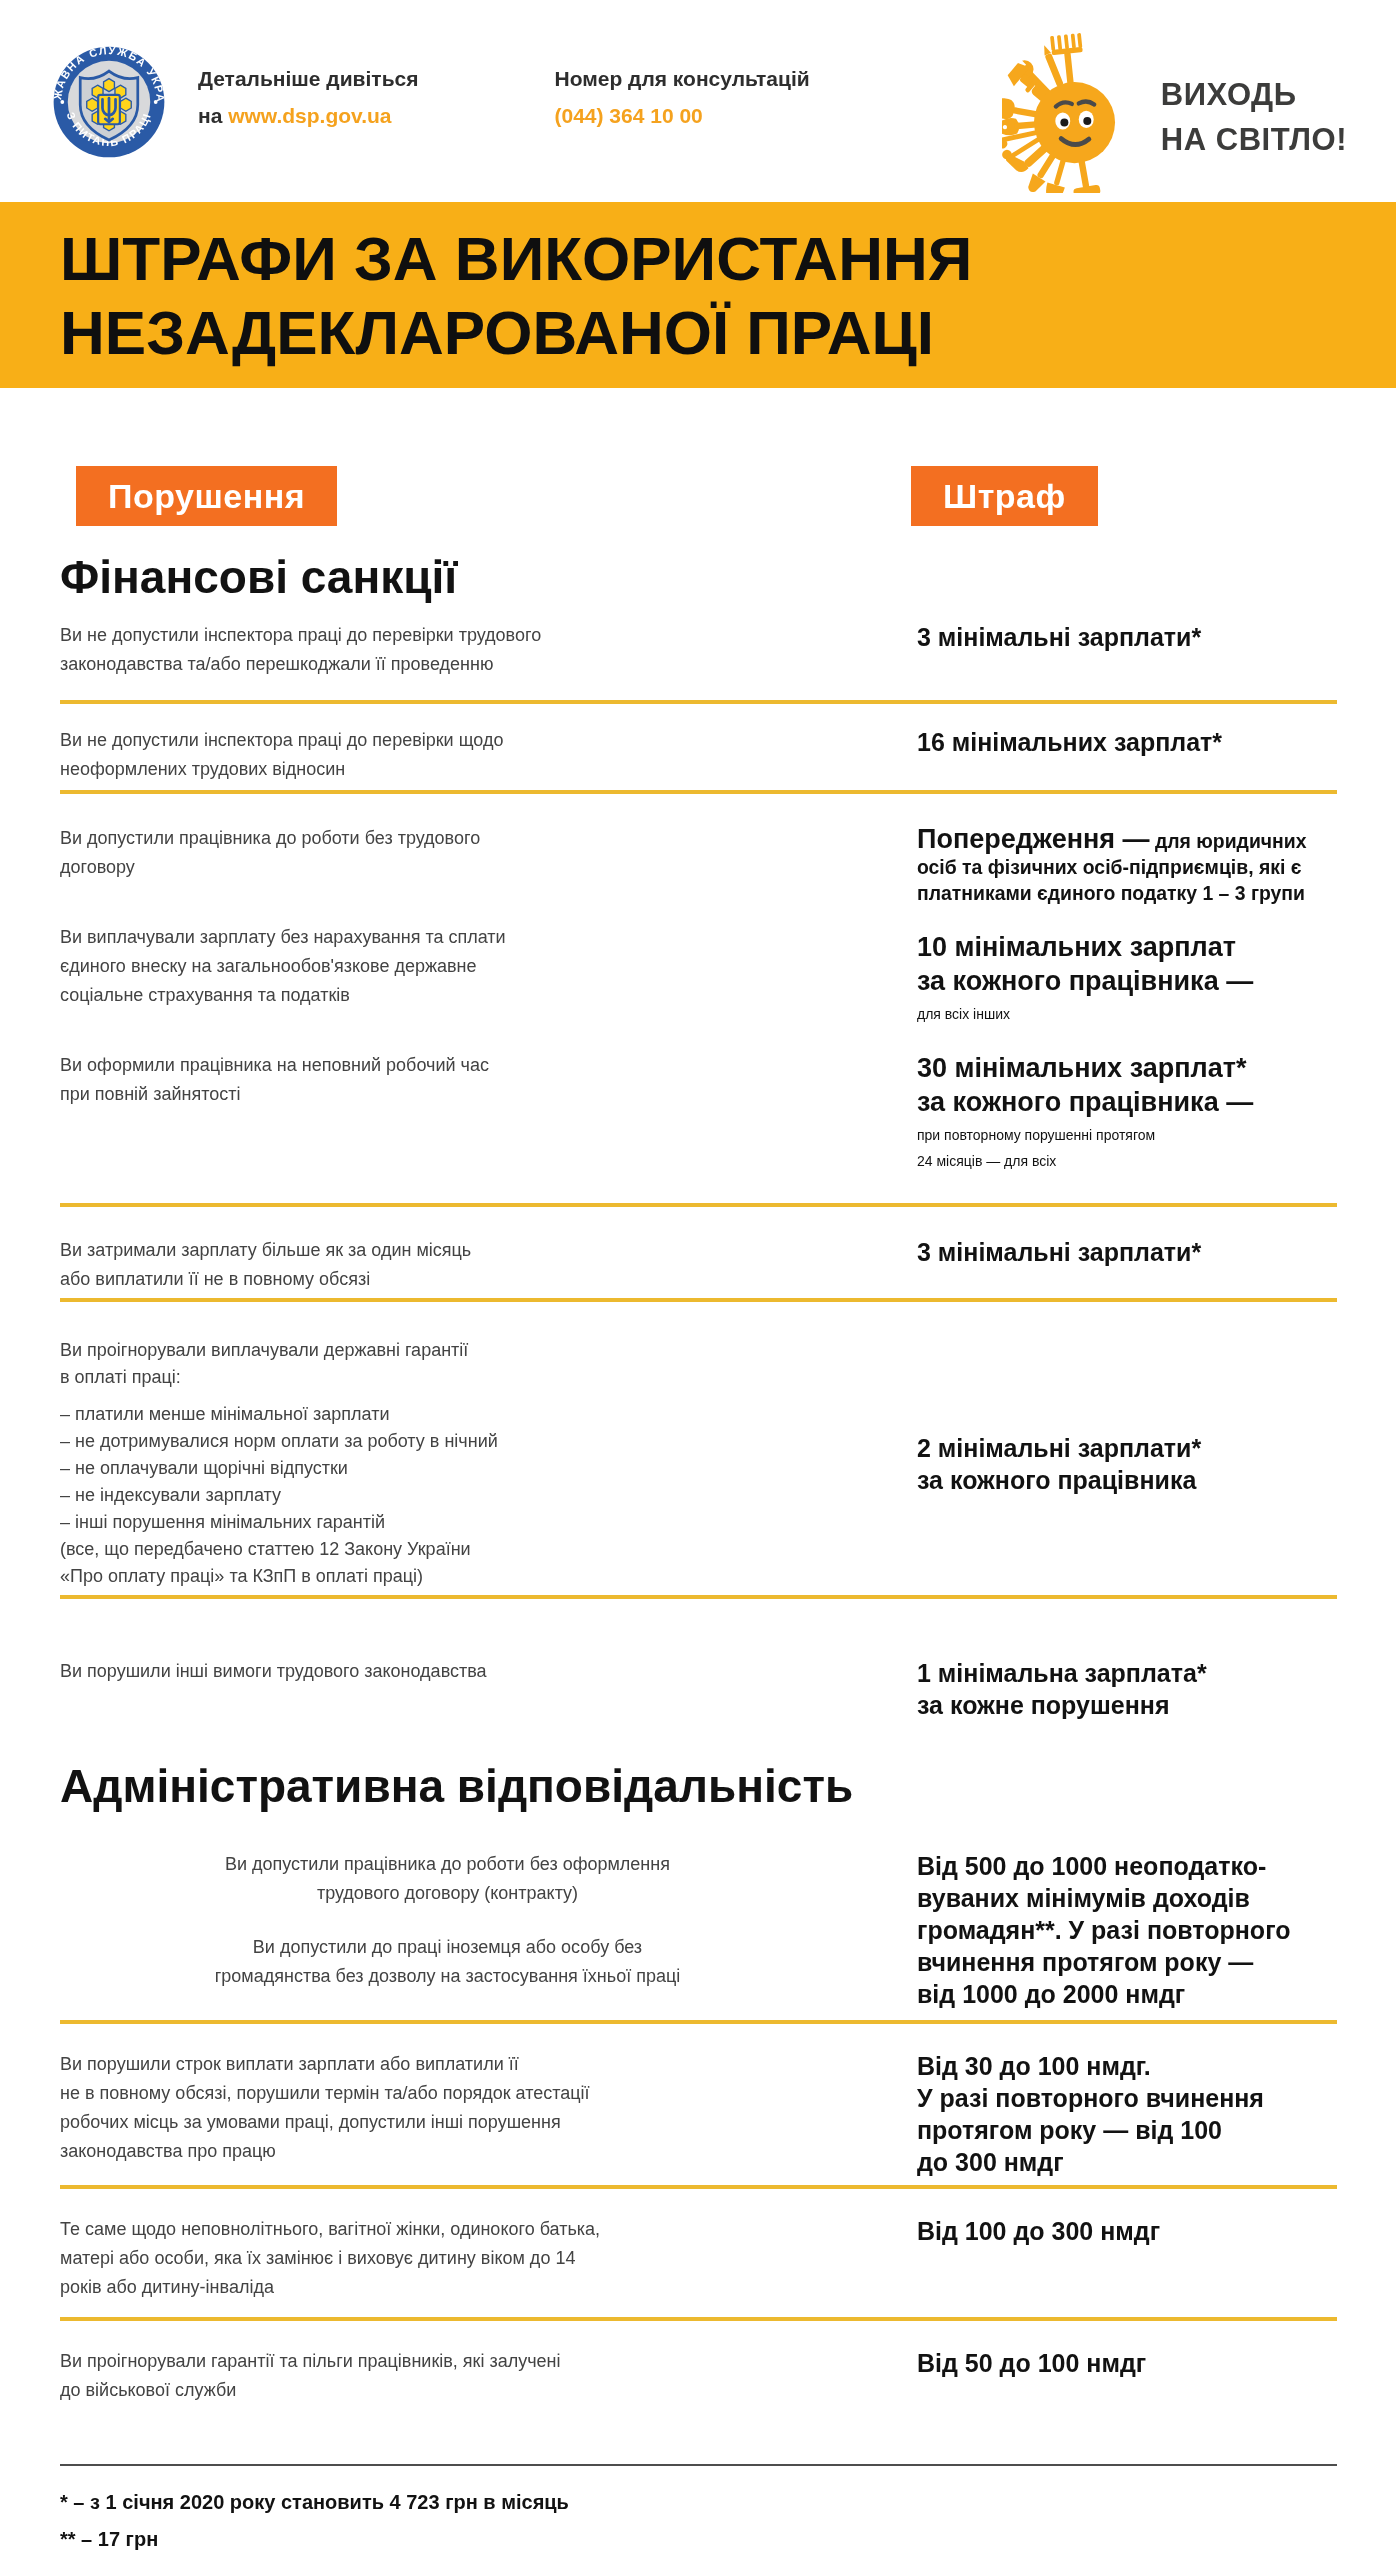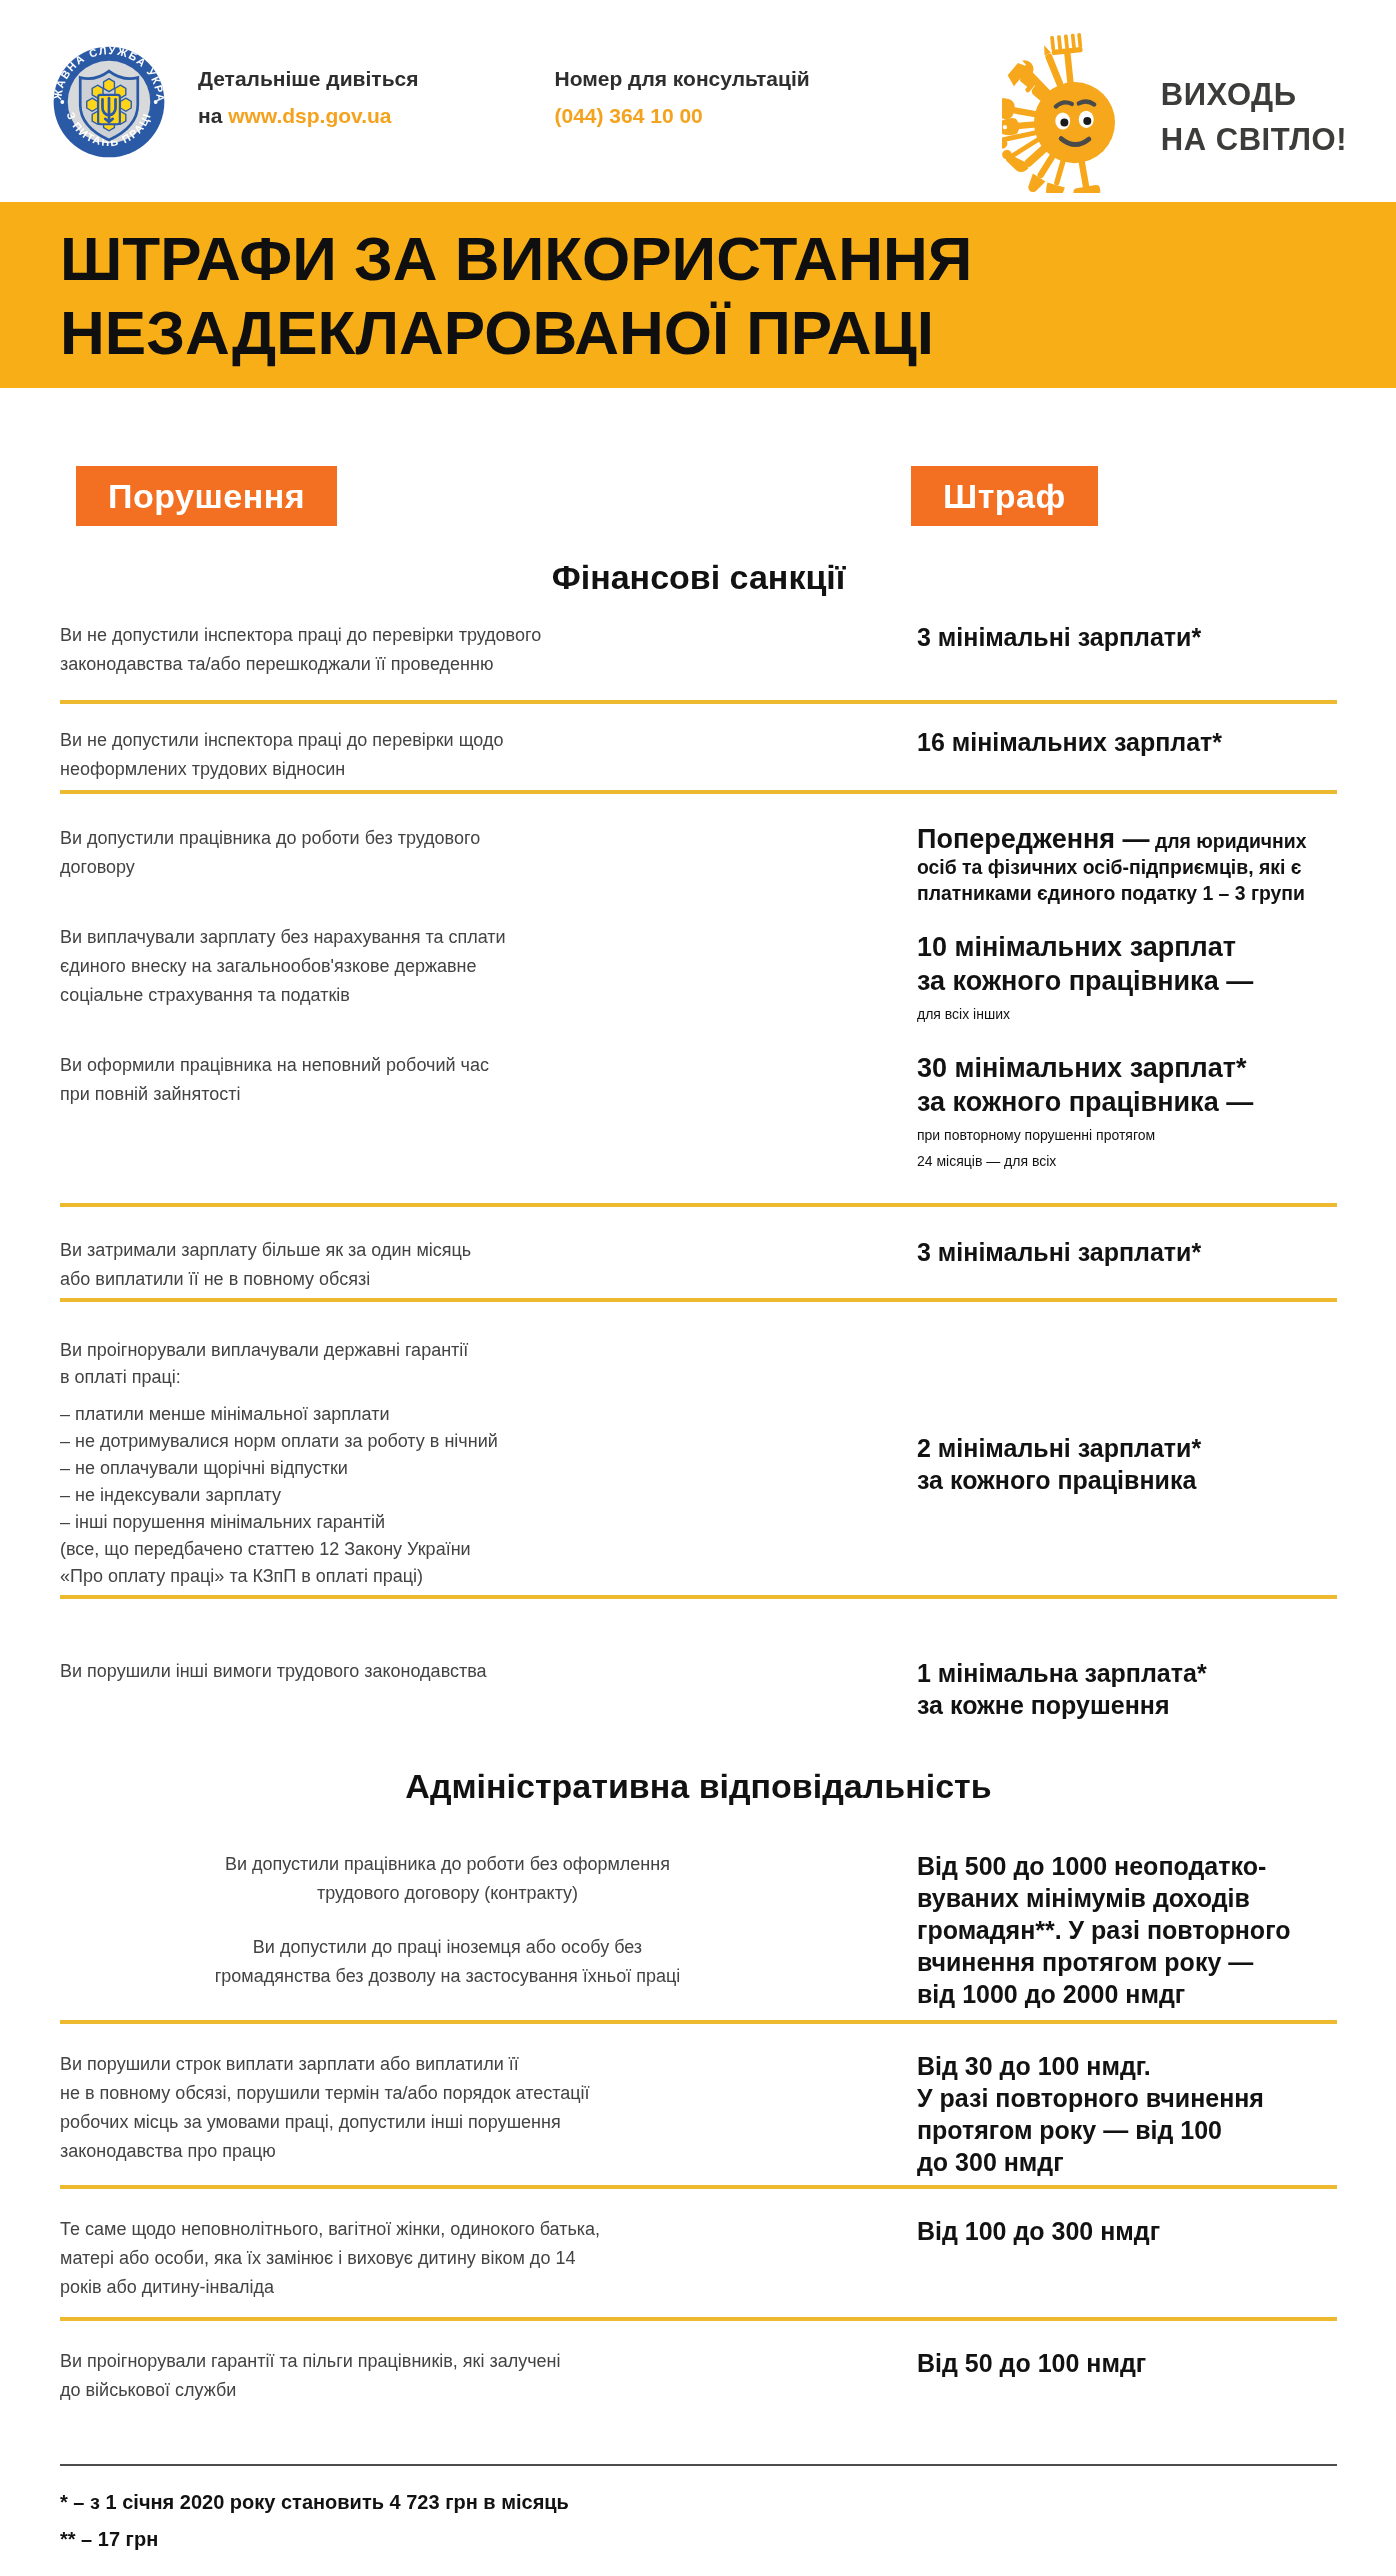--- a/index.html
+++ b/index.html
@@ -42,21 +42,21 @@
   .banner-title{margin:0;font-size:62px;line-height:74px;font-weight:800;color:#0f0f0f;letter-spacing:0;}
 
   
   .content{padding:0 60px;}
   .badges{position:relative;margin-top:78px;height:60px;}
   .badge{position:absolute;top:0;background:var(--badge-orange);color:#fff;font-weight:800;
          font-size:34px;height:60px;line-height:60px;padding:0 32px;letter-spacing:0.5px;}
   .badge-violation{left:16px;}
   .badge-fine{left:851px;}
 
-  .sec-heading{text-align:center;font-weight:800;color:var(--ink);font-size:34px;line-height:40px;margin:0;}
+  .sec-heading{text-align:left;font-weight:800;color:var(--ink);font-size:46px;line-height:40px;margin:0;}
   .sec-heading.finance{margin-top:31px;}
   .sec-heading.admin{margin-top:34px;}
 
   .row{display:flex;justify-content:space-between;}
   .row .v{width:775px;color:var(--body-gray);font-size:18px;line-height:29px;font-weight:400;}
   .row .f{width:420px;font-weight:800;color:var(--ink);font-size:25px;line-height:32px;}
   .v-stack{display:flex;flex-direction:column;gap:41px;}
   .f-stack{display:flex;flex-direction:column;gap:24px;width:420px;}
 
   .r1{padding:24px 0 21px;}

